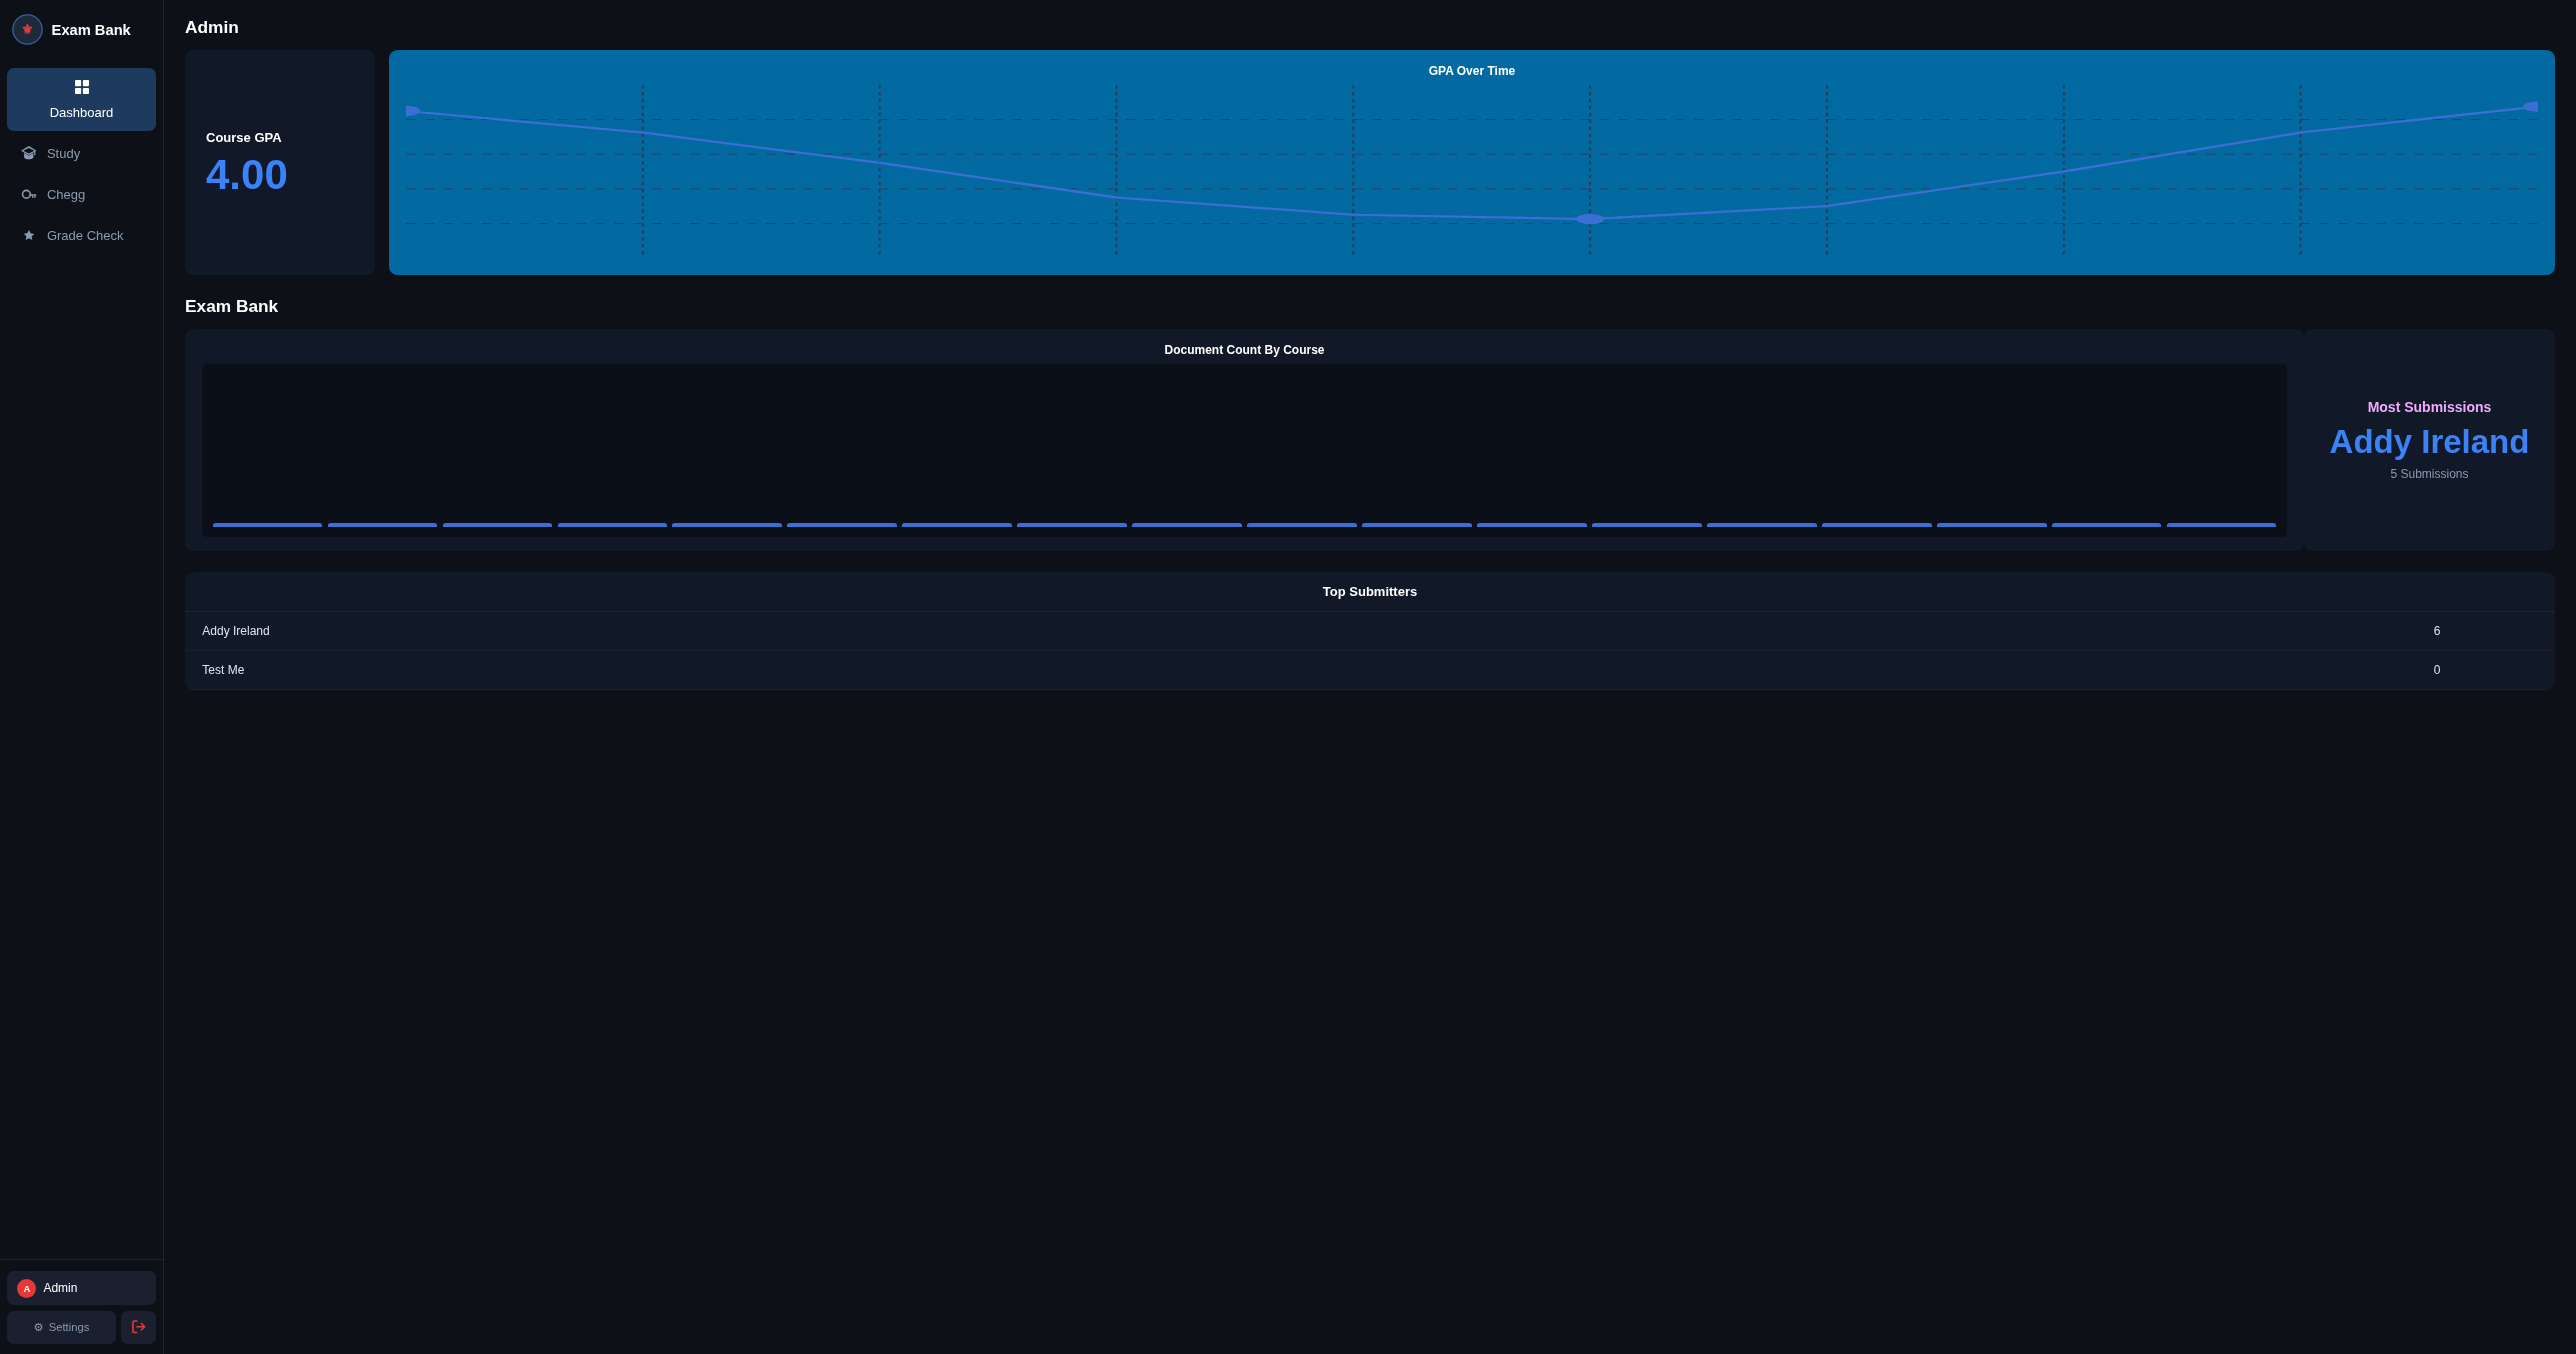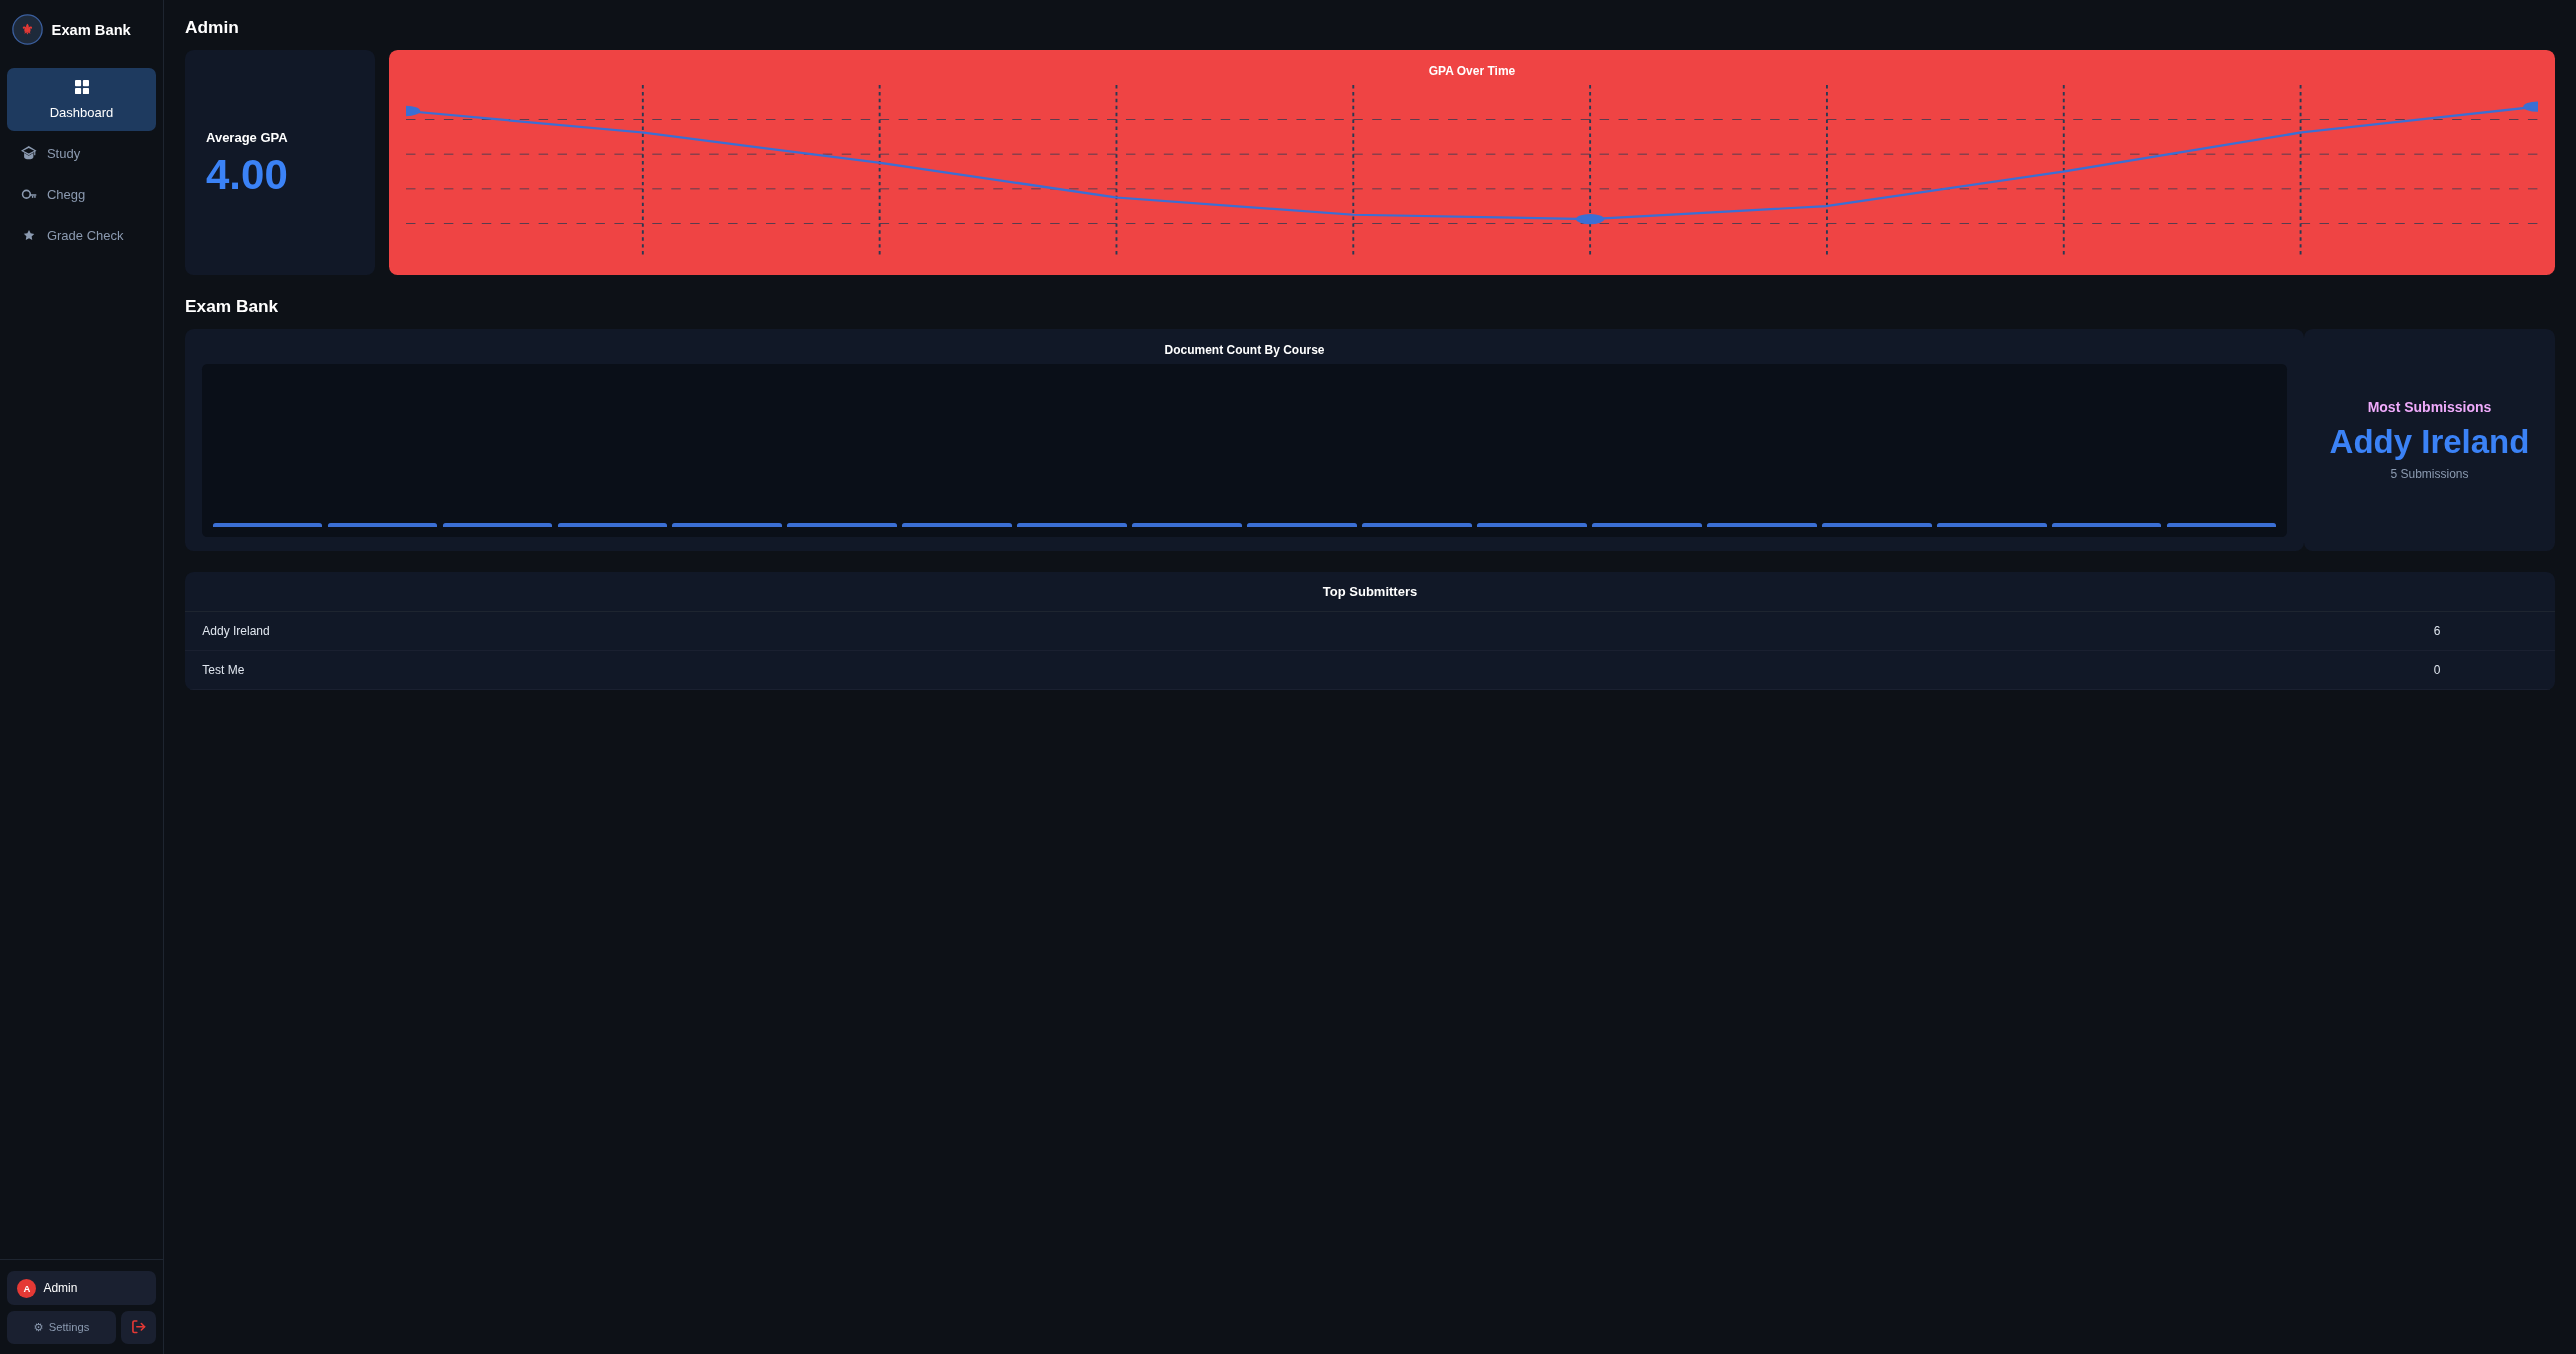--- a/index.html
+++ b/index.html
@@ -160,21 +160,21 @@
       margin-bottom: 8.6px;
     }
     .avg-gpa-value {
       font-size: 42px;
       font-weight: 800;
       color: #3b82f6;
       line-height: 1;
     }
     .gpa-chart-card {
       flex: 1;
-      background: #ef4444;
+      background: #0369a1;
       border-radius: 8.6px;
       padding: 14px 17.3px;
     }
     .chart-title {
       font-size: 12px;
       font-weight: 600;
       color: #fff;
       text-align: center;
       margin-bottom: 7px;
     }
@@ -363,21 +363,21 @@
   </div>
 </aside>
 
 <main class="main">
 
   <div>
     <div class="section-title">Admin</div>
     <div class="grades-row">
 
       <div class="avg-gpa-card">
-        <div class="avg-gpa-label">Average GPA</div>
+        <div class="avg-gpa-label">Course GPA</div>
         <div class="avg-gpa-value">4.00</div>
       </div>
 
       <div class="gpa-chart-card">
         <div class="chart-title">GPA Over Time</div>
         <svg class="gpa-svg" viewBox="0 0 900 200" preserveAspectRatio="none">
 
           <line x1="0" y1="40" x2="900" y2="40" stroke="#2a3a52" stroke-width="0.8" stroke-dasharray="4,4"></line>
           <line x1="0" y1="80" x2="900" y2="80" stroke="#2a3a52" stroke-width="0.8" stroke-dasharray="4,4"></line>
           <line x1="0" y1="120" x2="900" y2="120" stroke="#2a3a52" stroke-width="0.8" stroke-dasharray="4,4"></line>

